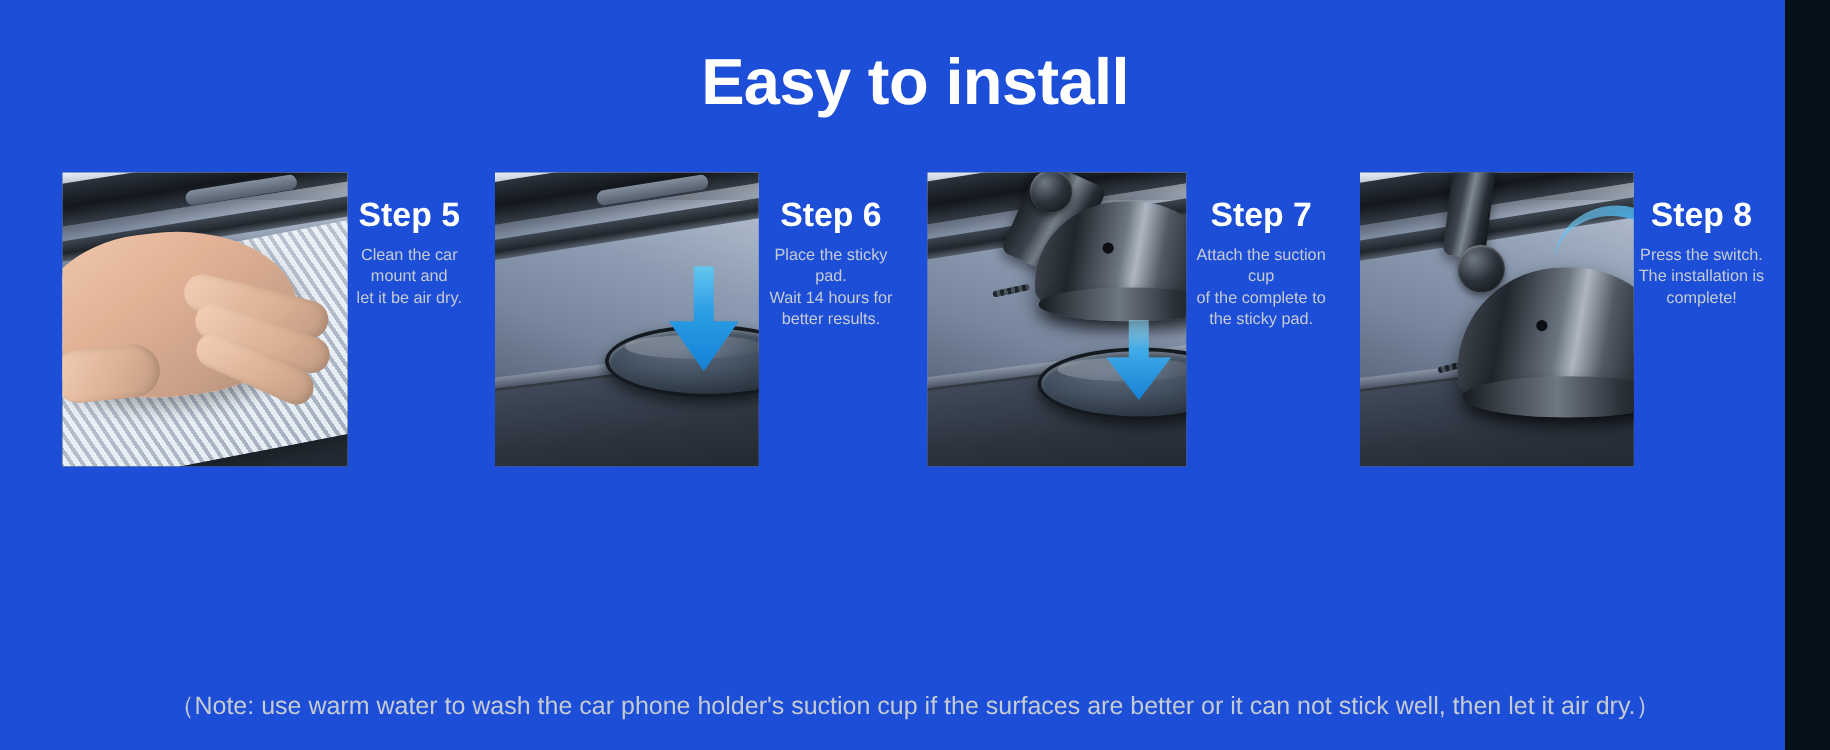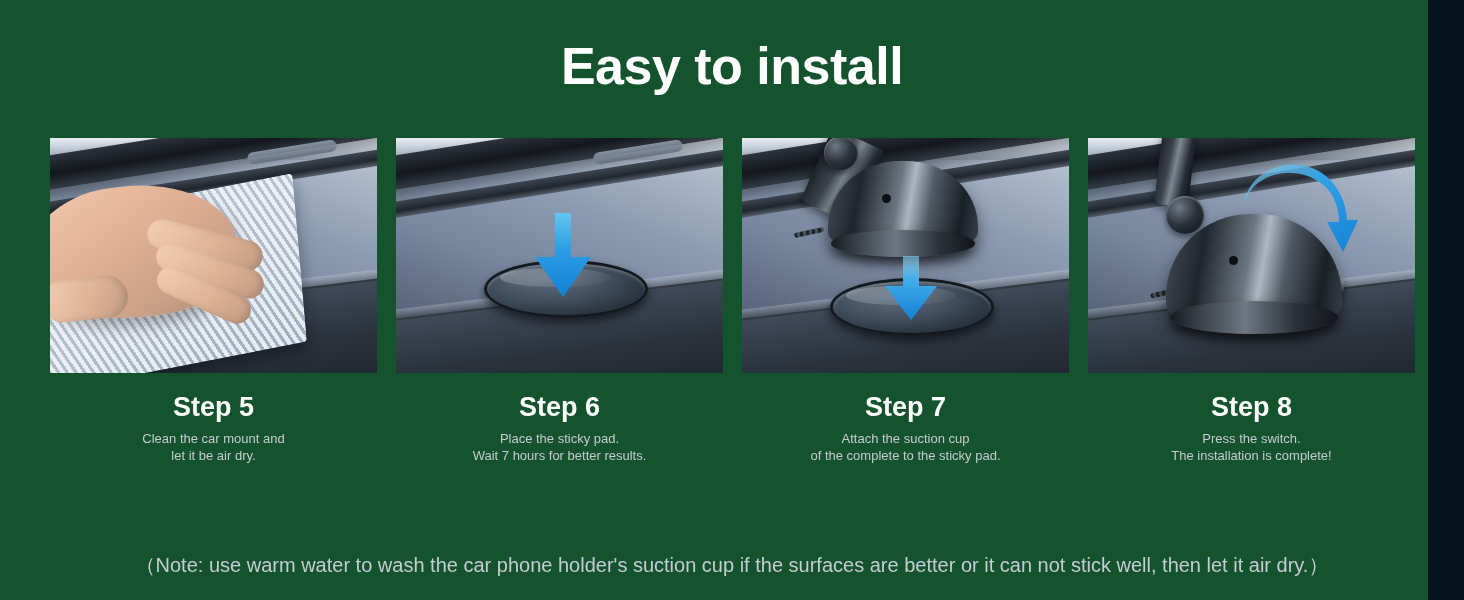--- a/index.html
+++ b/index.html
@@ -11,21 +11,21 @@
     width: 1464px;
     height: 600px;
     overflow: hidden;
     font-family: "Liberation Sans", sans-serif;
     -webkit-font-smoothing: antialiased;
   }
   .page {
     position: relative;
     width: 1428px;
     height: 600px;
-    background: #14532d;
+    background: #1d4ed8;
   }
 
   
   .title {
     position: absolute;
     top: 38px;
     left: 0;
     width: 1464px;
     text-align: center;
     color: #ffffff;
@@ -40,21 +40,21 @@
     position: absolute;
     top: 138px;
     left: 50px;
     width: 1364px;
     display: flex;
     gap: 19px;
   }
   .step {
     width: 327px;
     display: flex;
-    flex-direction: column;
+    flex-direction: row;
   }
   .photo {
     position: relative;
     width: 327px;
     height: 235px;
     overflow: hidden;
     background: #8d9ab0;
   }
 
   
@@ -312,21 +312,21 @@
               <stop offset="45%" stop-color="#2a9ce4"></stop>
               <stop offset="100%" stop-color="#1581d6"></stop>
             </linearGradient>
           </defs>
           <path d="M24 0 H40 V44 H60 L32 84 L4 44 H24 Z" fill="url(#ag6)"></path>
         </svg>
       </div>
       <div class="caption">
         <div class="step-title">Step 6</div>
         <div class="step-desc">Place the sticky pad.
-Wait 7 hours for better results.</div>
+Wait 14 hours for better results.</div>
       </div>
     </div>
 
     <div class="step">
       <div class="photo">
         <div class="dash">
           <div class="dash-sky"></div>
           <div class="trim-a"></div>
           <div class="trim-b"></div>
           <div class="ridge"></div>

